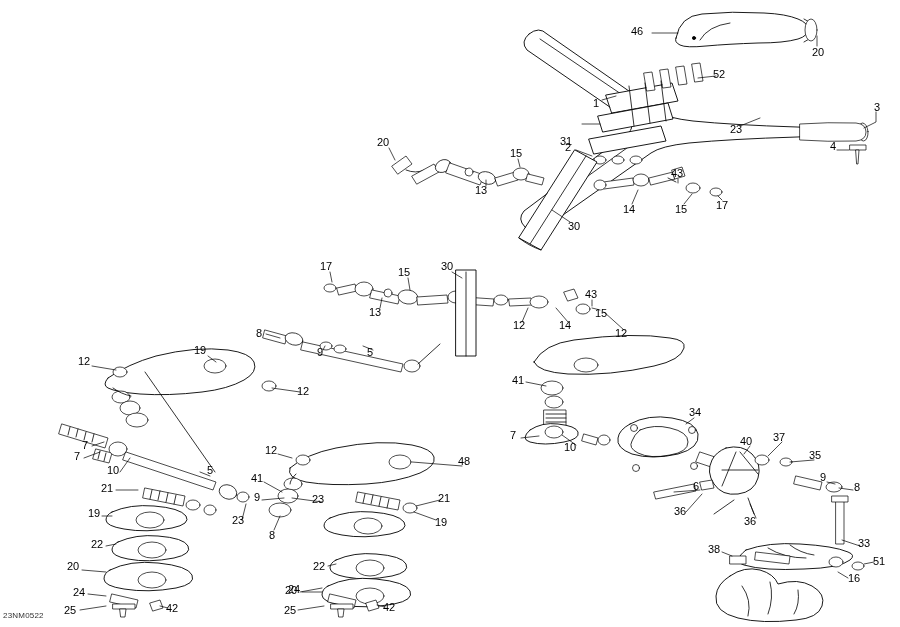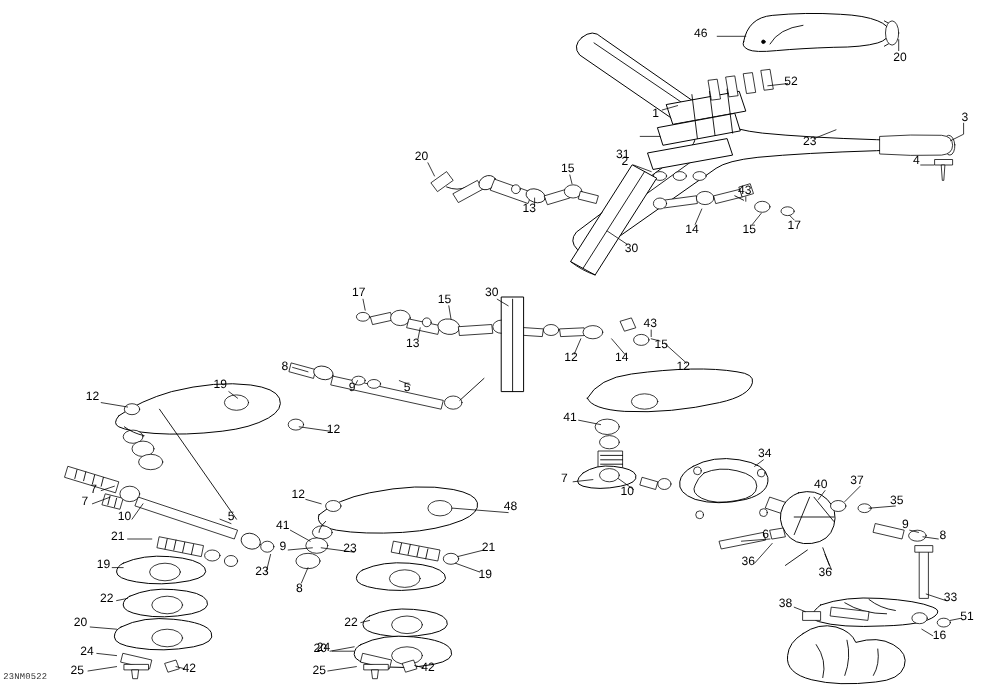--- a/index.html
+++ b/index.html
@@ -3,21 +3,21 @@
 <meta charset="utf-8">
 <style>
   html,body{margin:0;padding:0;background:#ffffff;}
   body{width:900px;height:627px;position:relative;overflow:hidden;
        font-family:"Liberation Sans", sans-serif;}
   #sheet{position:absolute;left:0;top:0;width:900px;height:627px;}
   svg.diagram{position:absolute;left:0;top:0;width:900px;height:627px;}
   .cl{position:absolute;font-size:11px;color:#000;line-height:11px;
       white-space:nowrap;}
   .partcode{position:absolute;left:3px;top:611px;font-size:8px;color:#333;
-      letter-spacing:0.2px;font-family:Liberation Mono, monospace;}
+      letter-spacing:0.2px;}
   .lead{stroke:#000;stroke-width:0.7;fill:none;}
   .outline{stroke:#000;stroke-width:0.9;fill:#ffffff;}
   .outline-thin{stroke:#000;stroke-width:0.7;fill:#ffffff;}
   .fillnone{fill:none;stroke:#000;stroke-width:0.8;}
   .dot{fill:#000;}
 </style>
 </head>
 <body>
 
 <div id="sheet">

